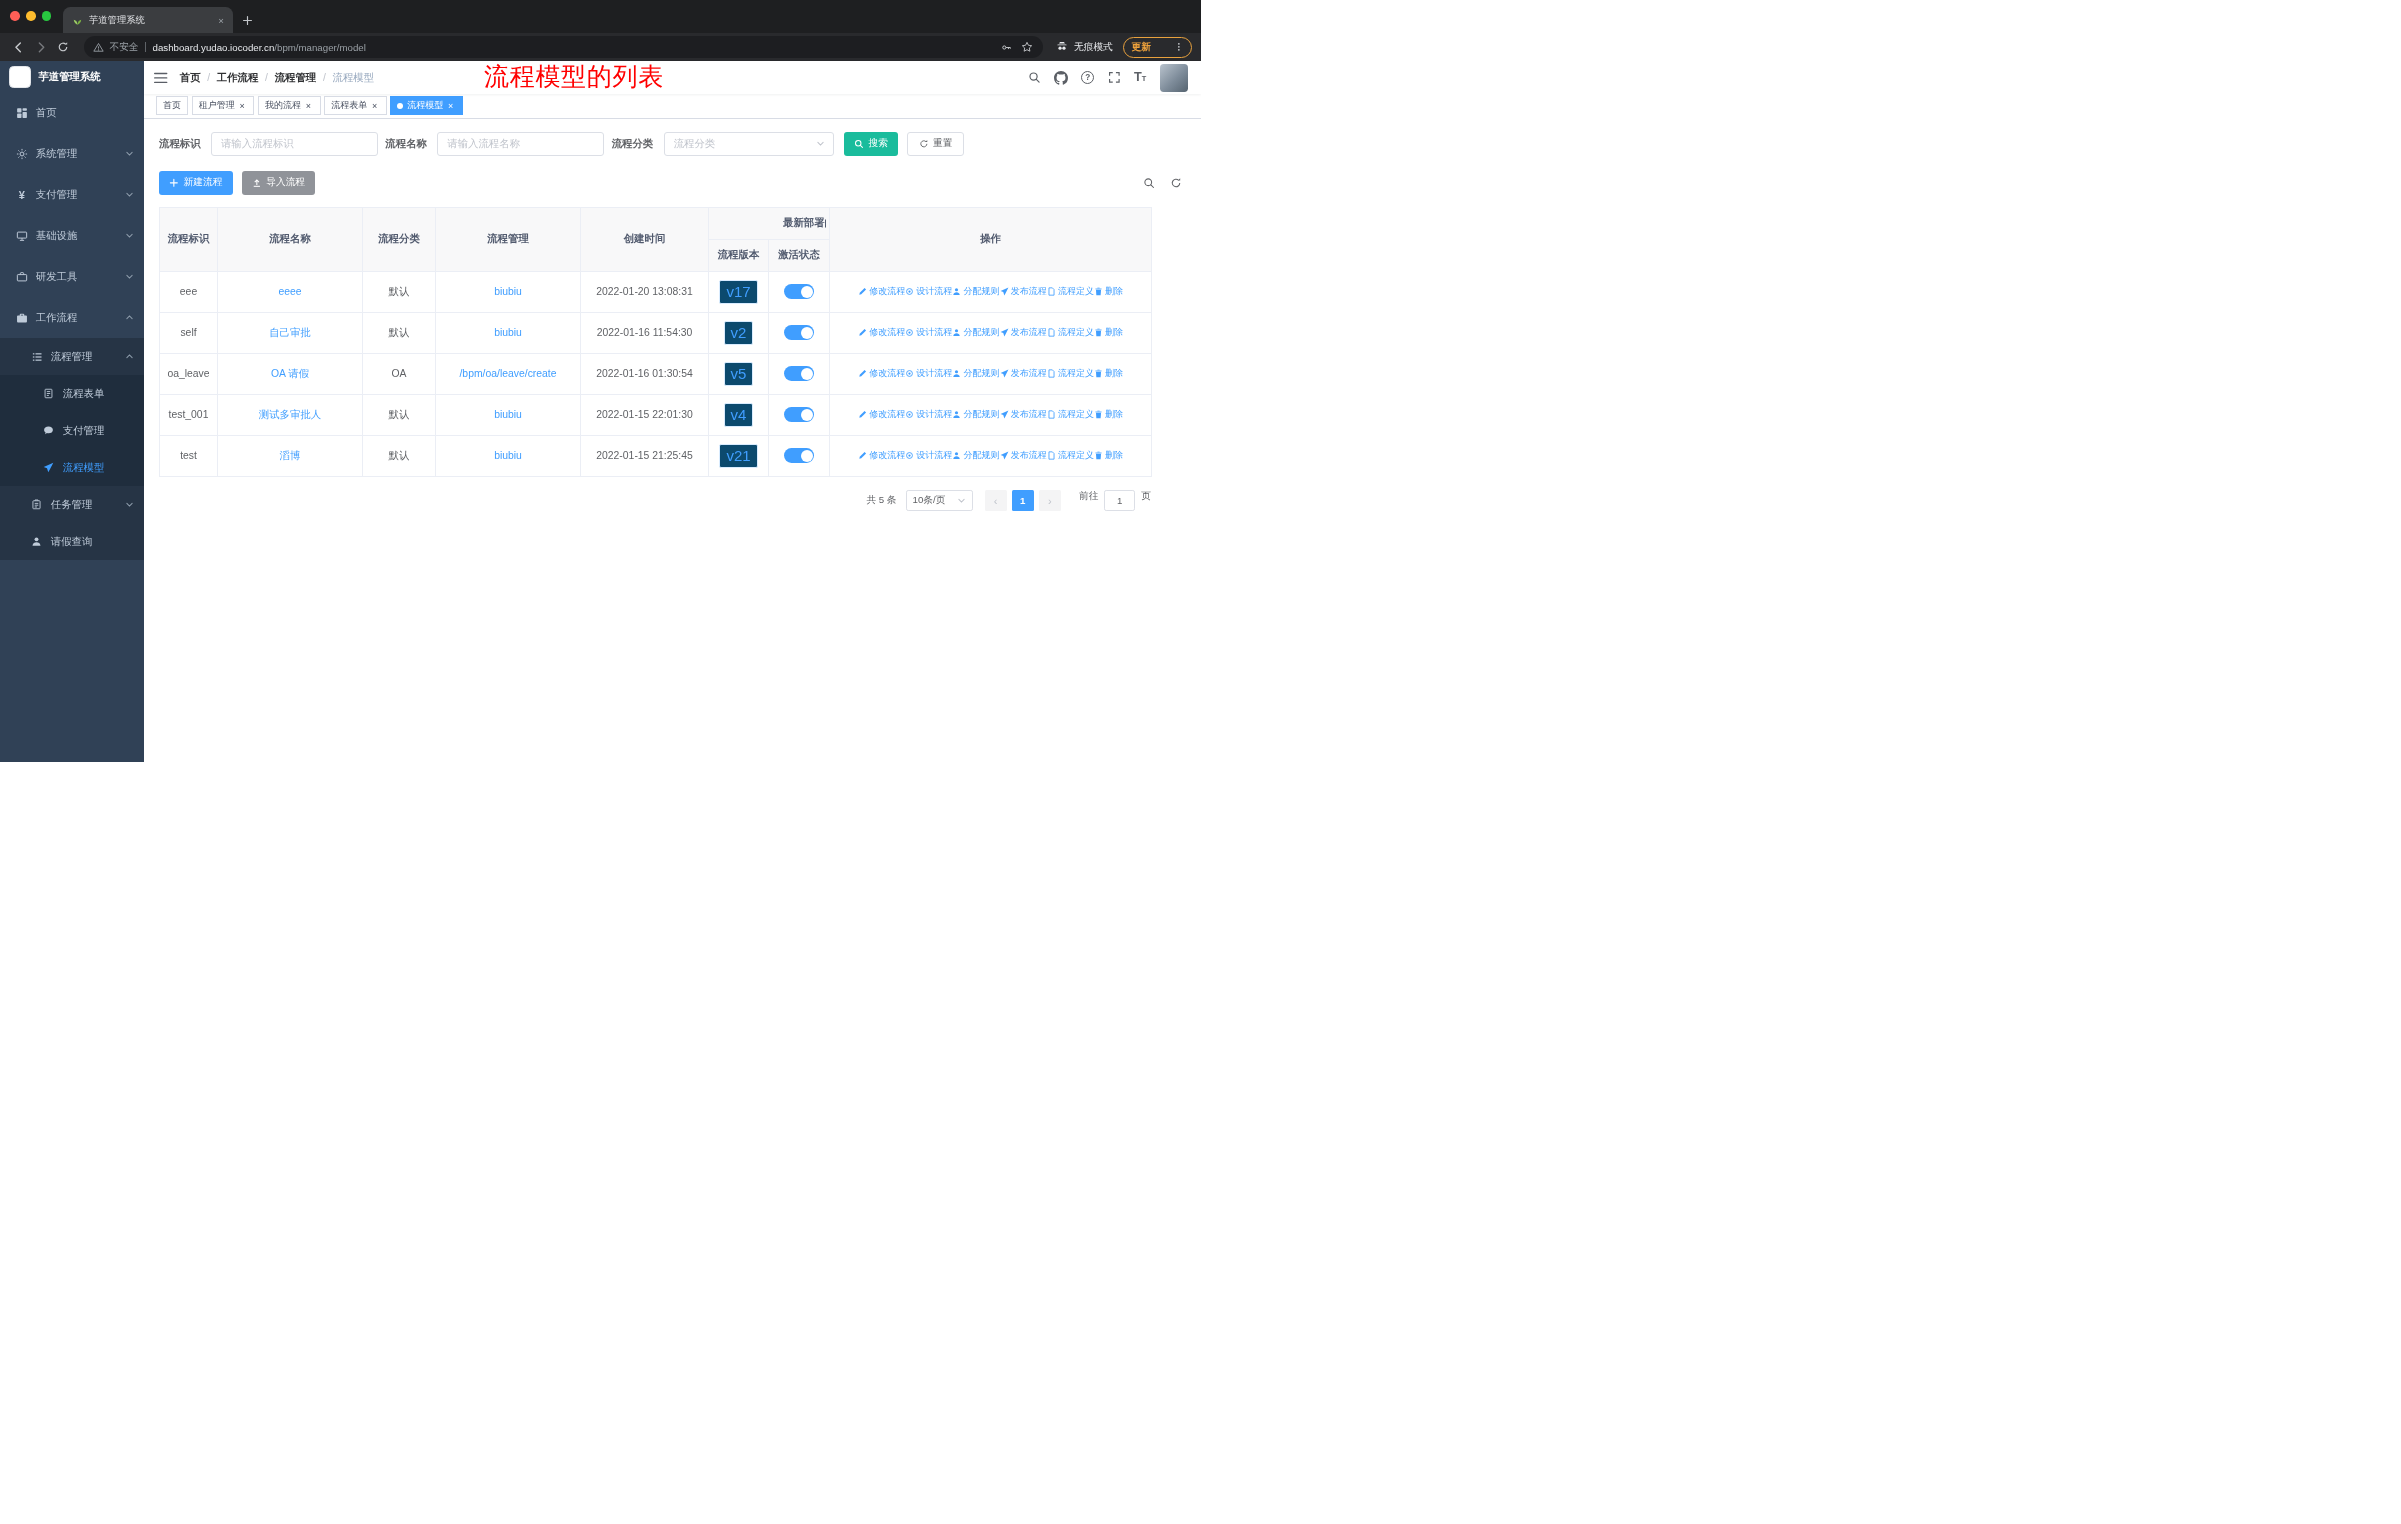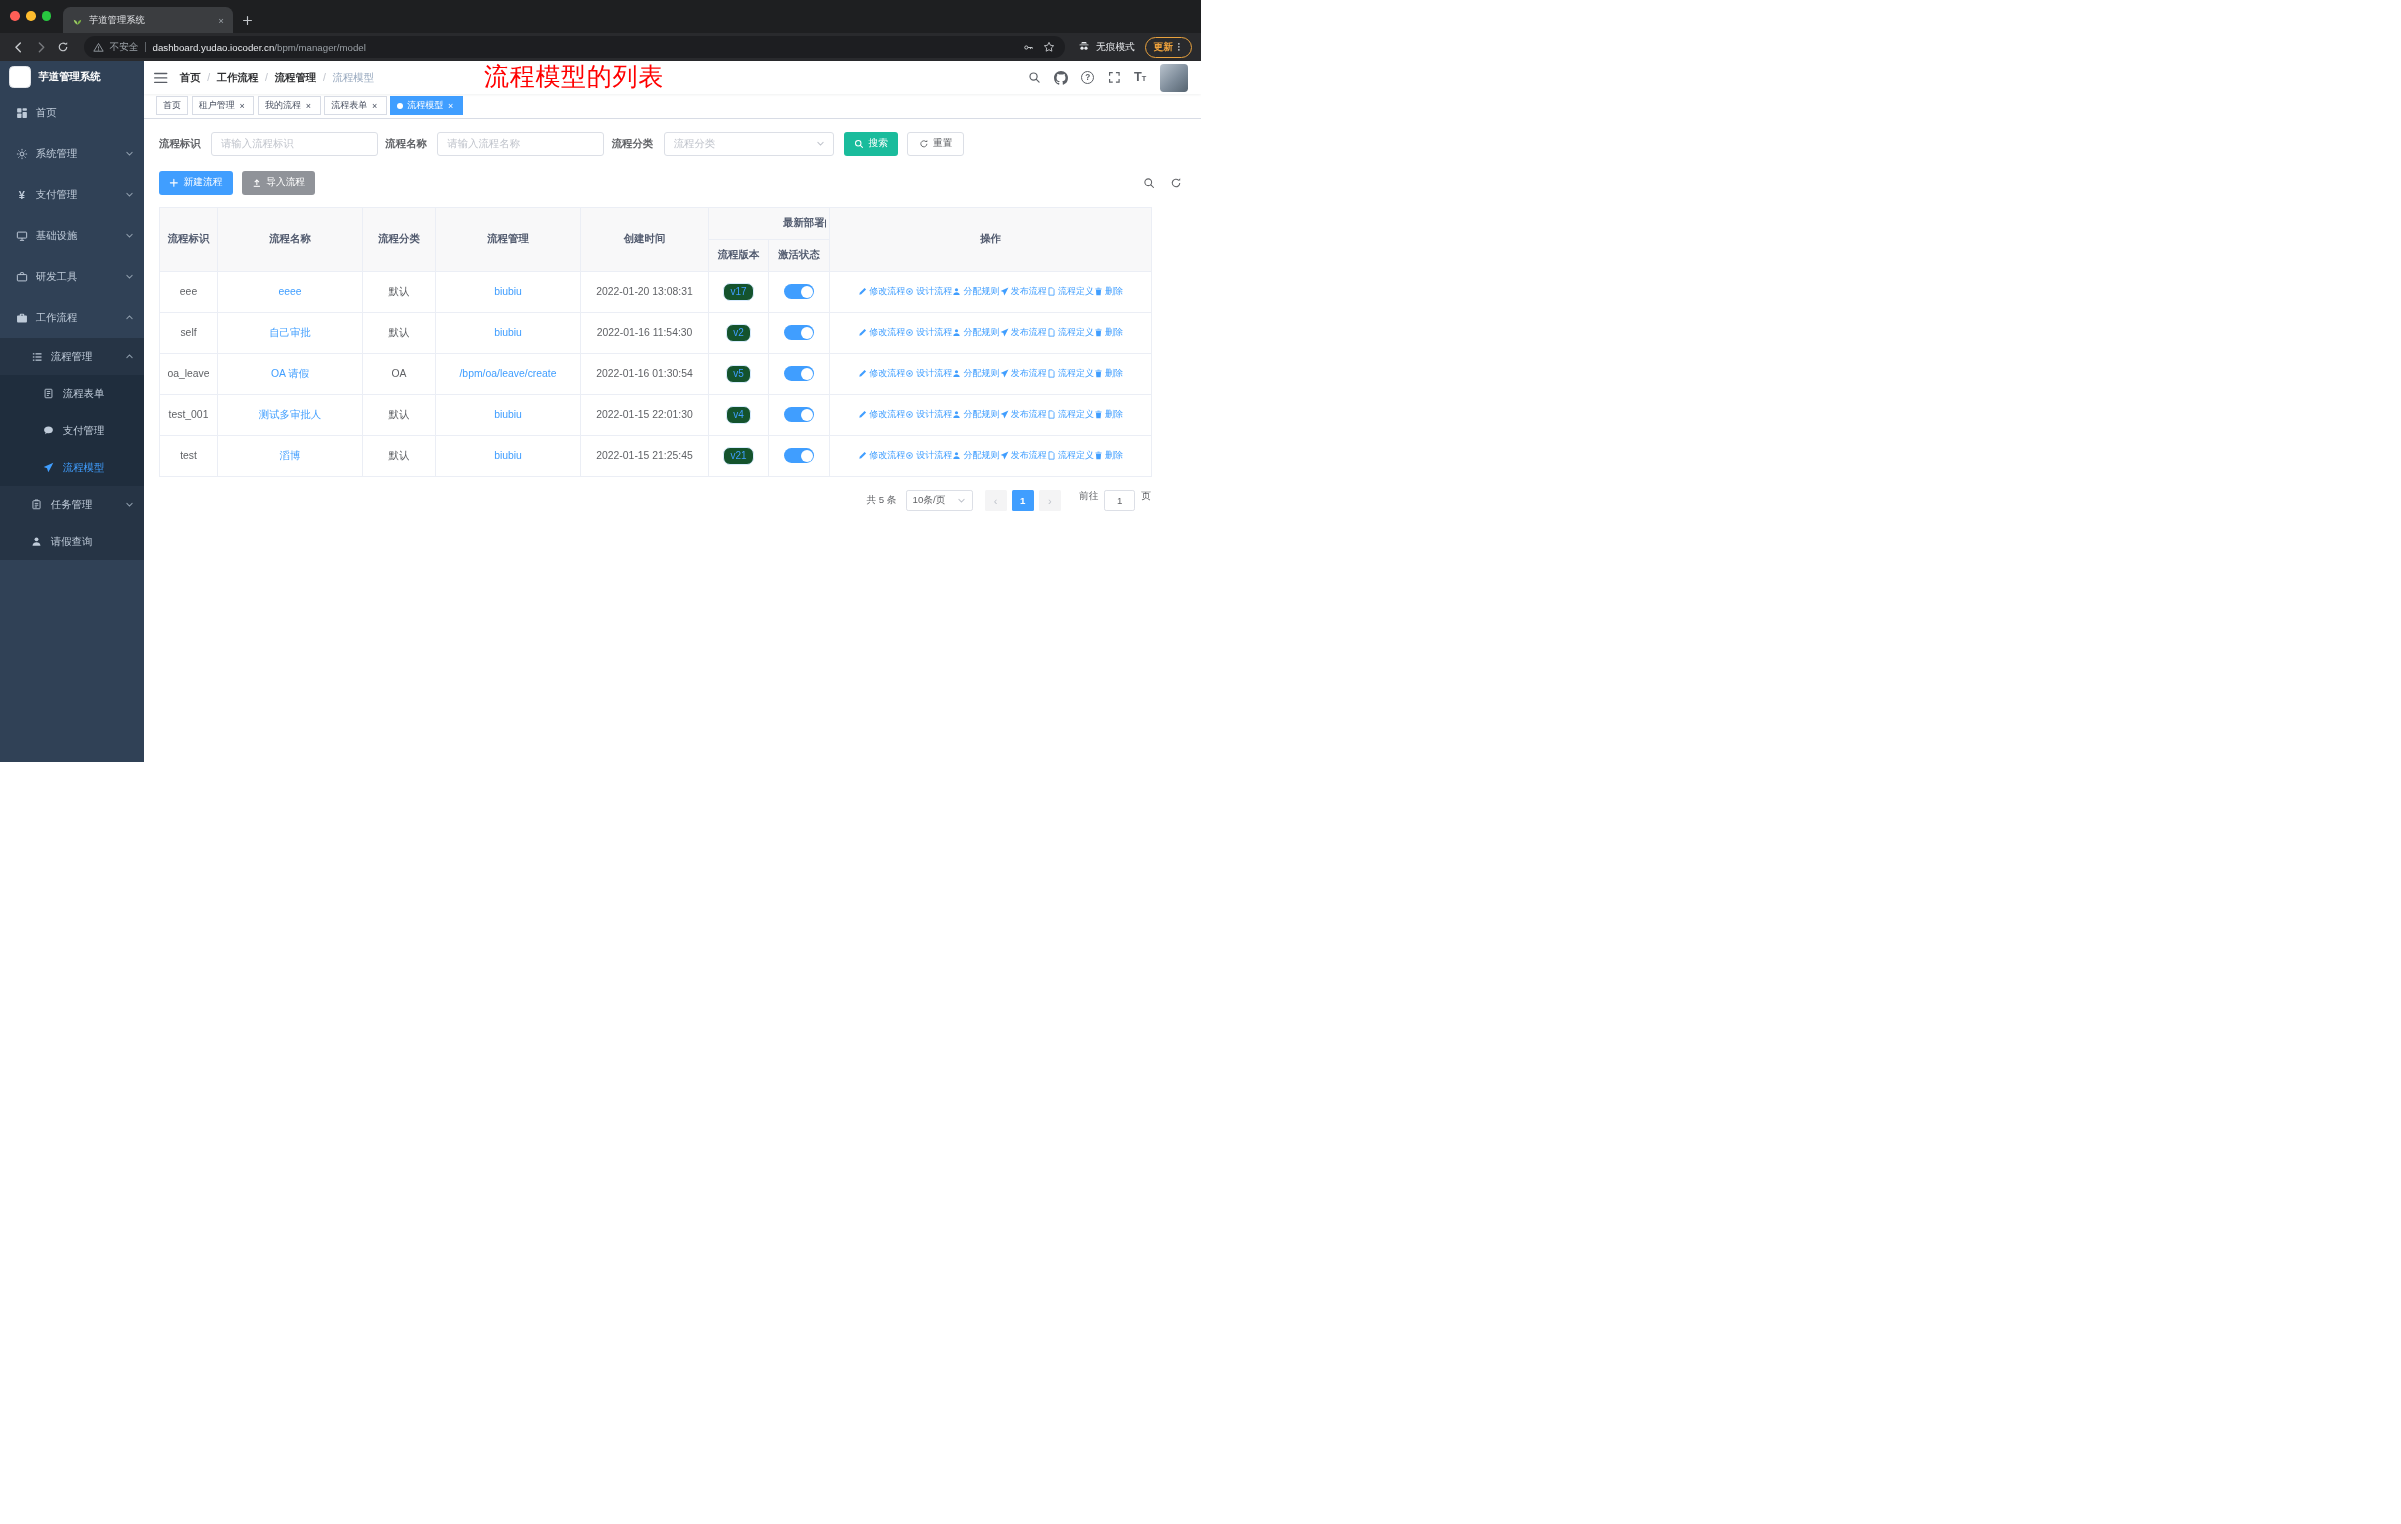--- a/index.html
+++ b/index.html
@@ -20,21 +20,21 @@
   .newtab{color:#c2c5c9;margin:0 0 6.7px 9px;cursor:pointer}
   .toolbar{height:28px;background:#292a2d;display:flex;align-items:center;padding:0 9px;gap:3px}
   .nav-btn{width:19.4px;height:19.4px;display:flex;align-items:center;justify-content:center;color:#c7cacd;cursor:pointer}
   .nav-btn.dim{color:#77797d}
   .addressbar{flex:1;height:21.6px;background:#1d1e21;border-radius:11px;margin:0 7.4px;display:flex;align-items:center;padding:0 9.7px;color:#9aa0a6;font-size:9.7px;cursor:text}
   .addr-sep{width:0.7px;height:10.4px;background:#5f6368;margin:0 6.7px}
   .url-host{color:#e8eaed}
   .url-path{color:#9aa0a6}
   .addr-right{margin-left:auto;display:flex;align-items:center;gap:9px;color:#c7cacd}
   .incog{display:flex;align-items:center;gap:5.2px;color:#e8eaed;font-size:9.7px;margin:0 7.4px 0 1.5px}
-  .update-pill{display:flex;align-items:center;gap:1px;border:1.1px solid #e8a13d;border-radius:11px;height:21px;padding:0 7.4px;color:#f0a33c;font-size:9.7px;font-weight:600;cursor:pointer}
+  .update-pill{display:flex;align-items:center;gap:23px;border:1.1px solid #e8a13d;border-radius:11px;height:21px;padding:0 7.4px;color:#f0a33c;font-size:9.7px;font-weight:600;cursor:pointer}
   .kebab{color:#c7cacd;display:flex;cursor:pointer}
 
   
   .app{display:flex;height:701px;background:#fff}
 
   
   .sidebar{width:144px;flex-shrink:0;background:#304156;color:#bfcbd9;overflow:hidden}
   .logo{height:31px;display:flex;align-items:center;gap:7.4px;padding-left:9px}
   .logo-img{width:22px;height:22px;border-radius:4.5px;background:#fff;border:0.7px solid #e3e6ea}
   .logo-title{color:#fff;font-weight:700;font-size:10.4px}
@@ -99,21 +99,21 @@
   
   .ptable{border-collapse:collapse;table-layout:fixed;width:992px;margin-top:12px;font-size:10.4px}
   .ptable th,.ptable td{border:0.7px solid #ebeef5;text-align:center;padding:0 3px;overflow:hidden}
   .ptable thead th{background:#f8f8f9;color:#515a6e;font-weight:600;height:32px}
   .group-th{padding:0}
   .gclip{width:100%;overflow:hidden;white-space:nowrap;text-align:left}
   .gclip span{display:inline-block;padding-left:71px}
   .ops-th,.ops{box-shadow:-4.5px 0 6px -4.5px rgba(0,0,0,.18)}
   .ptable tbody td{height:41px;color:#606266}
   .tlink{color:#409eff;cursor:pointer}
-  .vtag{display:inline-block;padding:2.2px 6px;font-size:10px;color:#409eff;background:#14532d;border:0.7px solid #d9ecff;border-radius:7px;line-height:1.2}
+  .vtag{display:inline-block;padding:2.2px 6px;font-size:15px;color:#409eff;background:#0c4a6e;border:0.7px solid #d9ecff;border-radius:2px;line-height:1.2}
   .switch{display:inline-block;width:30px;height:15px;border-radius:7.4px;background:#dcdfe6;position:relative;cursor:pointer;vertical-align:middle}
   .switch.on{background:#409eff}
   .switch.on::after{content:'';position:absolute;top:1.5px;right:1.5px;width:12px;height:12px;border-radius:50%;background:#fff}
   .ops-wrap{display:flex;align-items:center;justify-content:center;white-space:nowrap}
   .act{color:#409eff;font-size:9px;display:inline-flex;align-items:center;gap:2.2px;cursor:pointer}
   .aicon{display:flex}
 
   
   .pagination{width:992px;margin-top:13.4px;display:flex;align-items:center;justify-content:flex-end;font-size:9.7px;color:#606266}
   .pg-total{margin-right:9px}

